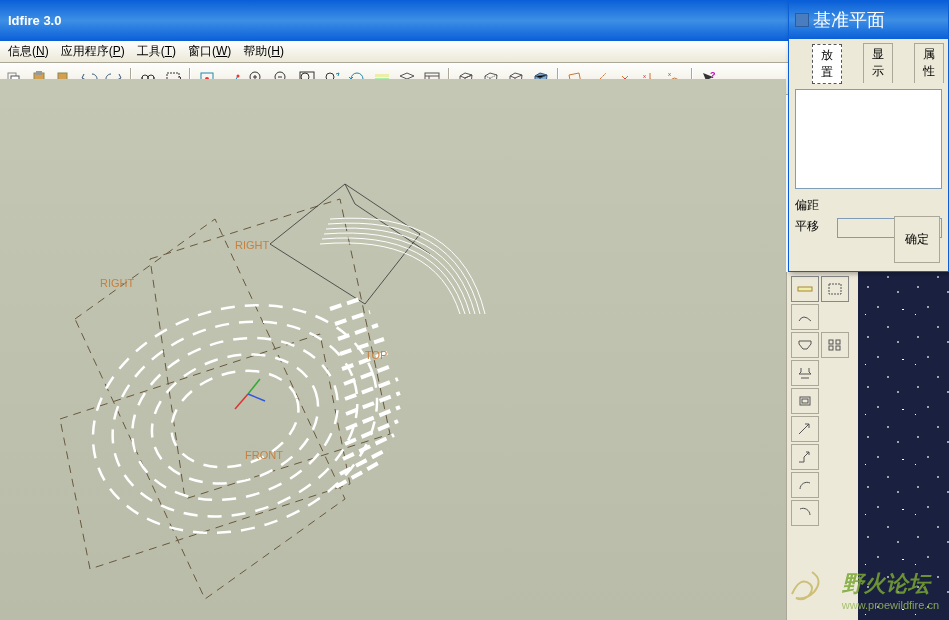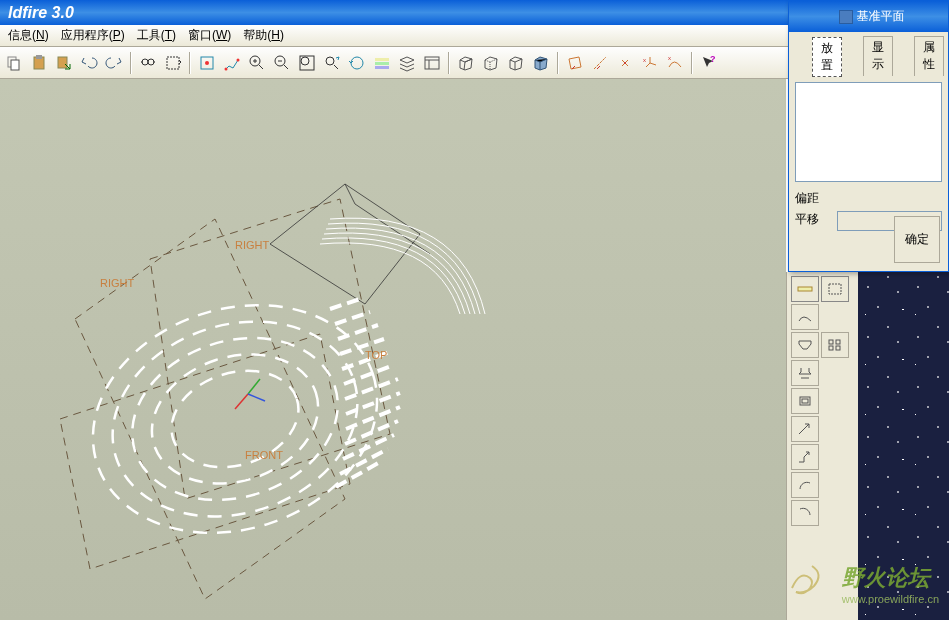--- a/index.html
+++ b/index.html
@@ -1,18 +1,18 @@
 <!DOCTYPE html>
 <html><head>
 <meta charset="utf-8">
 <style>
 * { box-sizing: border-box; margin: 0; padding: 0; font-family: "Microsoft YaHei", SimSun, Arial, sans-serif; }
 body { width: 949px; height: 620px; overflow: hidden; position: relative; background: #fff; }
 
-.titlebar { height: 25px; background: linear-gradient(to bottom, #0a5fd8, #3d8fe5, #0a5fd8); color: #fff; font-size: 16px; display: flex; align-items: center; padding-left: 8px; font-weight: bold; font-style: italic; }
+.titlebar { height: 41px; background: linear-gradient(to bottom, #0a5fd8, #3d8fe5, #0a5fd8); color: #fff; font-size: 13px; display: flex; align-items: center; padding-left: 8px; font-weight: bold; }
 
 .menubar { height: 22px; background: linear-gradient(to bottom, #fefefe, #ece9d8); border-bottom: 1px solid #aca899; display: flex; align-items: center; font-size: 12px; padding-left: 2px; }
 .menu-item { padding: 3px 6px; cursor: default; }
 .mnemonic { text-decoration: underline; }
 
 .toolbar { height: 32px; background: linear-gradient(to bottom, #fefefe, #ece9d8); border-bottom: 1px solid #aca899; display: flex; align-items: center; padding: 2px; gap: 1px; }
 .tool-btn { width: 24px; height: 24px; display: flex; align-items: center; justify-content: center; cursor: default; border: 1px solid transparent; }
 .tool-sep { width: 2px; height: 22px; border-left: 1px solid #aca899; border-right: 1px solid #fff; margin: 0 3px; }
 .tool-btn svg { width: 18px; height: 18px; }
 
@@ -20,34 +20,34 @@
 .canvas-svg { width: 100%; height: 100%; }
 
 .right-toolbar { position: absolute; top: 272px; left: 786px; width: 72px; bottom: 0; background: #ece9d8; border-left: 1px solid #aca899; padding: 4px; display: flex; flex-direction: column; gap: 2px; }
 .right-tool-row { display: flex; gap: 2px; }
 .right-tool-btn { width: 28px; height: 26px; border: 1px solid #aca899; background: #ece9d8; display: flex; align-items: center; justify-content: center; cursor: default; }
 .right-tool-btn.top { border-color: #888; }
 
 .bg-image { position: absolute; top: 272px; left: 858px; right: 0; bottom: 0; background: #1a2040; background-image: radial-gradient(circle at 20% 30%, #fff 0.5px, transparent 1px), radial-gradient(circle at 60% 10%, #fff 0.5px, transparent 1px), radial-gradient(circle at 80% 40%, #fff 0.5px, transparent 1px), radial-gradient(circle at 40% 70%, #fff 0.5px, transparent 1px), radial-gradient(circle at 15% 85%, #fff 0.5px, transparent 1px), radial-gradient(circle at 90% 75%, #fff 0.5px, transparent 1px); background-size: 50px 50px; }
 
 .dialog { position: absolute; top: 0; left: 788px; width: 161px; height: 272px; background: #ece9d8; border: 1px solid #0a5fd8; box-shadow: 2px 2px 5px rgba(0,0,0,0.3); }
-.dialog-title { height: 31px; background: linear-gradient(to bottom, #0a5fd8, #3d8fe5, #0a5fd8); color: #fff; font-size: 12px; display: flex; align-items: center; padding-left: 6px; gap: 4px; justify-content: center; }
+.dialog-title { height: 38px; background: linear-gradient(to bottom, #0a5fd8, #3d8fe5, #0a5fd8); color: #fff; font-size: 18px; display: flex; align-items: center; padding-left: 6px; gap: 4px; }
 .dialog-title::before { content: ""; width: 12px; height: 12px; background: #4a7dbf; border: 1px solid #2a5d9f; }
 .dialog-tabs { display: flex; padding: 4px 4px 0 4px; gap: 2px; font-size: 12px; }
 .dialog-tab { padding: 2px 8px; background: #ece9d8; border: 1px solid #aca899; border-bottom: none; cursor: default; margin-left: 19px; }
 .dialog-tab.active { border: 1px dashed #555; background: #fff; position: relative; top: 1px; }
 .dialog-body { padding: 6px; font-size: 12px; }
 .dialog-label { margin-bottom: 4px; }
 .dialog-listbox { width: 100%; height: 100px; background: #fff; border: 1px solid #7f9db9; margin-bottom: 8px; }
 .dialog-row { display: flex; align-items: flex-start; gap: 18px; margin-bottom: 6px; }
 .dialog-select { flex: 1; height: 20px; border: 1px solid #7f9db9; background: #ece9d8; font-size: 11px; }
 .dialog-buttons { display: flex; justify-content: flex-end; padding: 4px; gap: 4px; position: absolute; bottom: 4px; right: 4px; }
 .dialog-btn { padding: 14px 10px; font-size: 12px; background: #ece9d8; border: 1px solid #aca899; cursor: default; }
 
-.watermark { position: absolute; right: 10px; bottom: 10px; display: flex; align-items: center; gap: 12px; opacity: 0.85; }
+.watermark { position: absolute; right: 10px; bottom: 4px; display: flex; align-items: center; gap: 12px; opacity: 0.85; }
 .watermark-logo svg { width: 48px; height: 48px; }
 .watermark-text { display: flex; flex-direction: column; }
 .watermark-title { font-size: 22px; font-weight: bold; color: #7aa833; font-style: italic; }
 .watermark-url { font-size: 11px; color: #9aba5f; }
 
 .datum-label { font-family: Arial; font-size: 11px; fill: #c88040; }
 </style>
 </head>
 <body>
 

